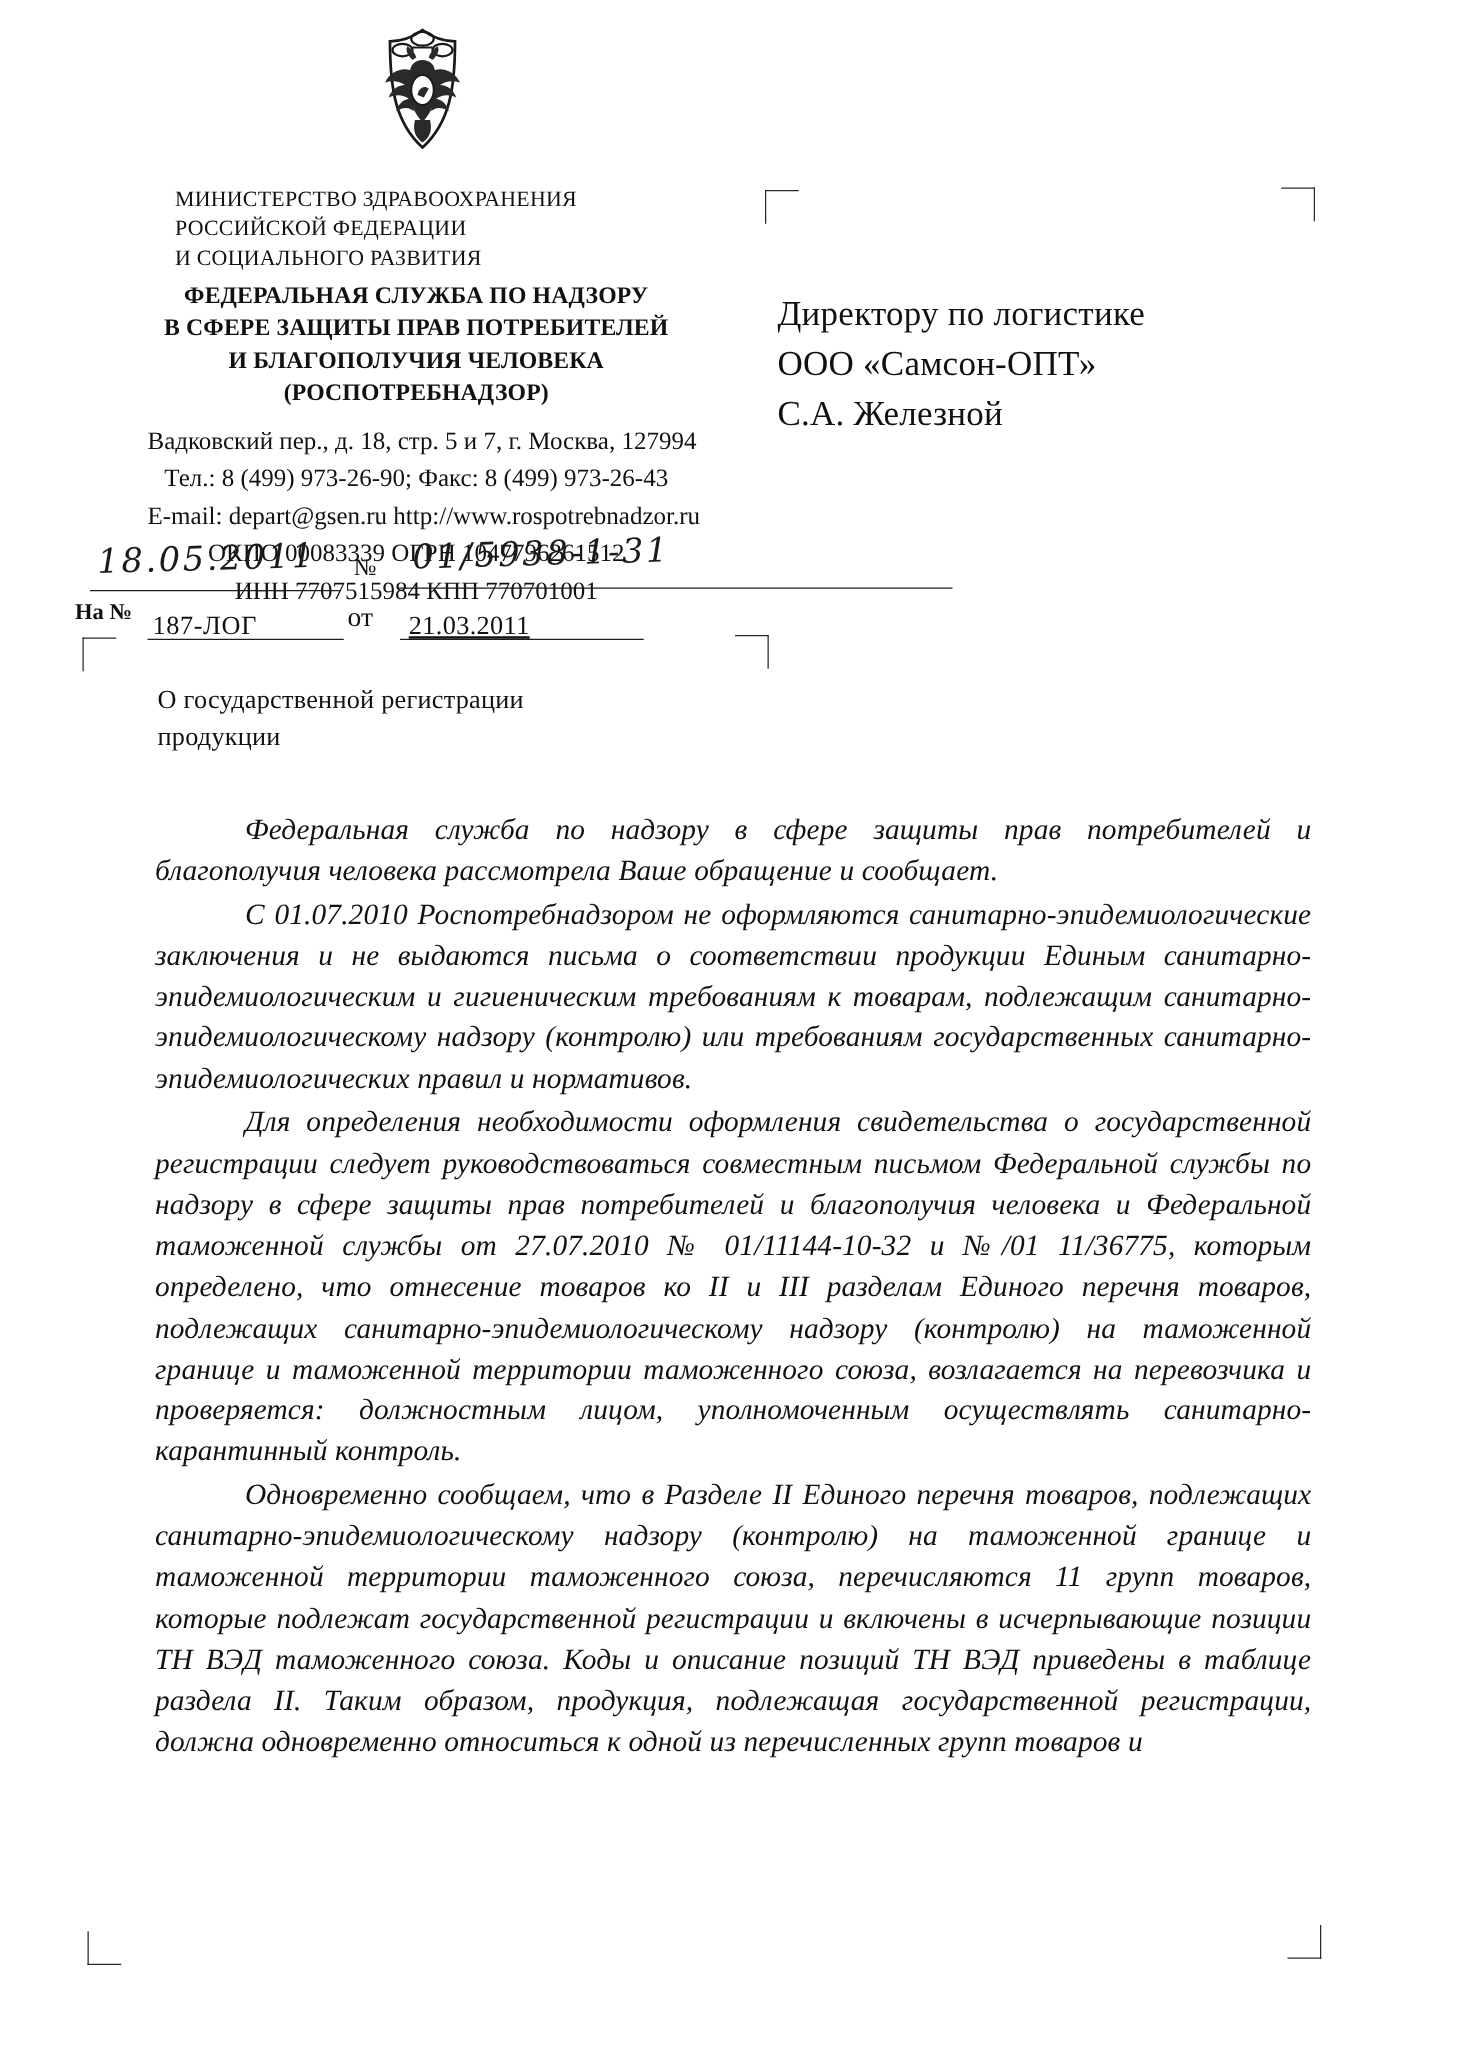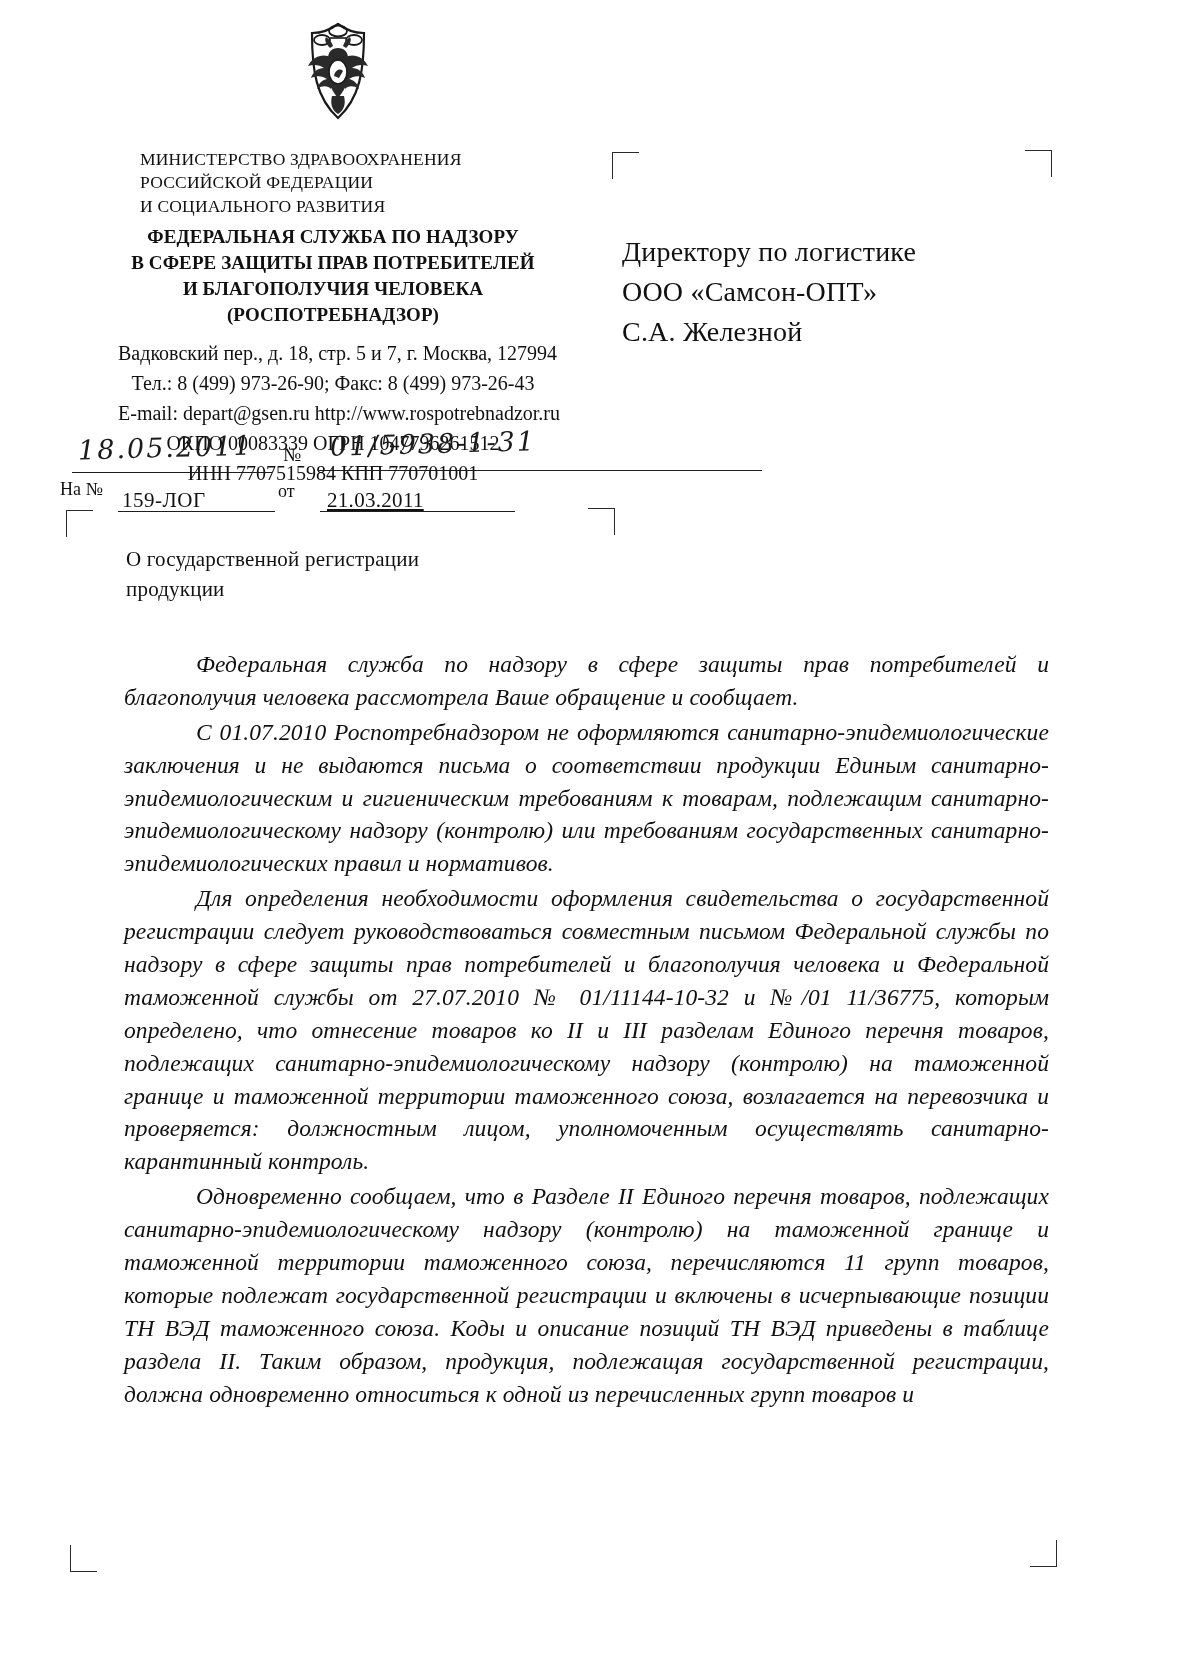--- a/index.html
+++ b/index.html
@@ -112,33 +112,34 @@
     left: 283px;
     top: 444px;
     font-size: 19px;
   }
 
   .onref {
     position: absolute;
     left: 60px;
     top: 479px;
     font-size: 18px;
+    font-weight: bold;
   }
   .onref-value {
     position: absolute;
     left: 122px;
     top: 488px;
     font-size: 21px;
     letter-spacing: 0.5px;
   }
   .lbl-ot {
     position: absolute;
     left: 278px;
     top: 481px;
-    font-size: 18px;
+    font-size: 22px;
   }
   .ot-value {
     position: absolute;
     left: 327px;
     top: 488px;
     font-size: 21px;
     letter-spacing: 0.3px;
     text-decoration: underline;
   }
   .num-line-3 { left: 118px; top: 511px; width: 157px; }
@@ -237,21 +238,21 @@
     <div>С.А. Железной</div>
   </div>
 
   <div class="handwriting hw-date">18.05.2011</div>
   <div class="lbl-no">№</div>
   <div class="handwriting hw-num">01/5938-1-31</div>
   <div class="numline num-line-1"></div>
   <div class="numline num-line-2"></div>
 
   <div class="onref">На №</div>
-  <div class="onref-value">159-ЛОГ</div>
+  <div class="onref-value">187-ЛОГ</div>
   <div class="lbl-ot">от</div>
   <div class="ot-value">21.03.2011</div>
   <div class="numline num-line-3"></div>
   <div class="numline num-line-4"></div>
 
   <div class="subject">
     <div>О государственной регистрации</div>
     <div>продукции</div>
   </div>
 

